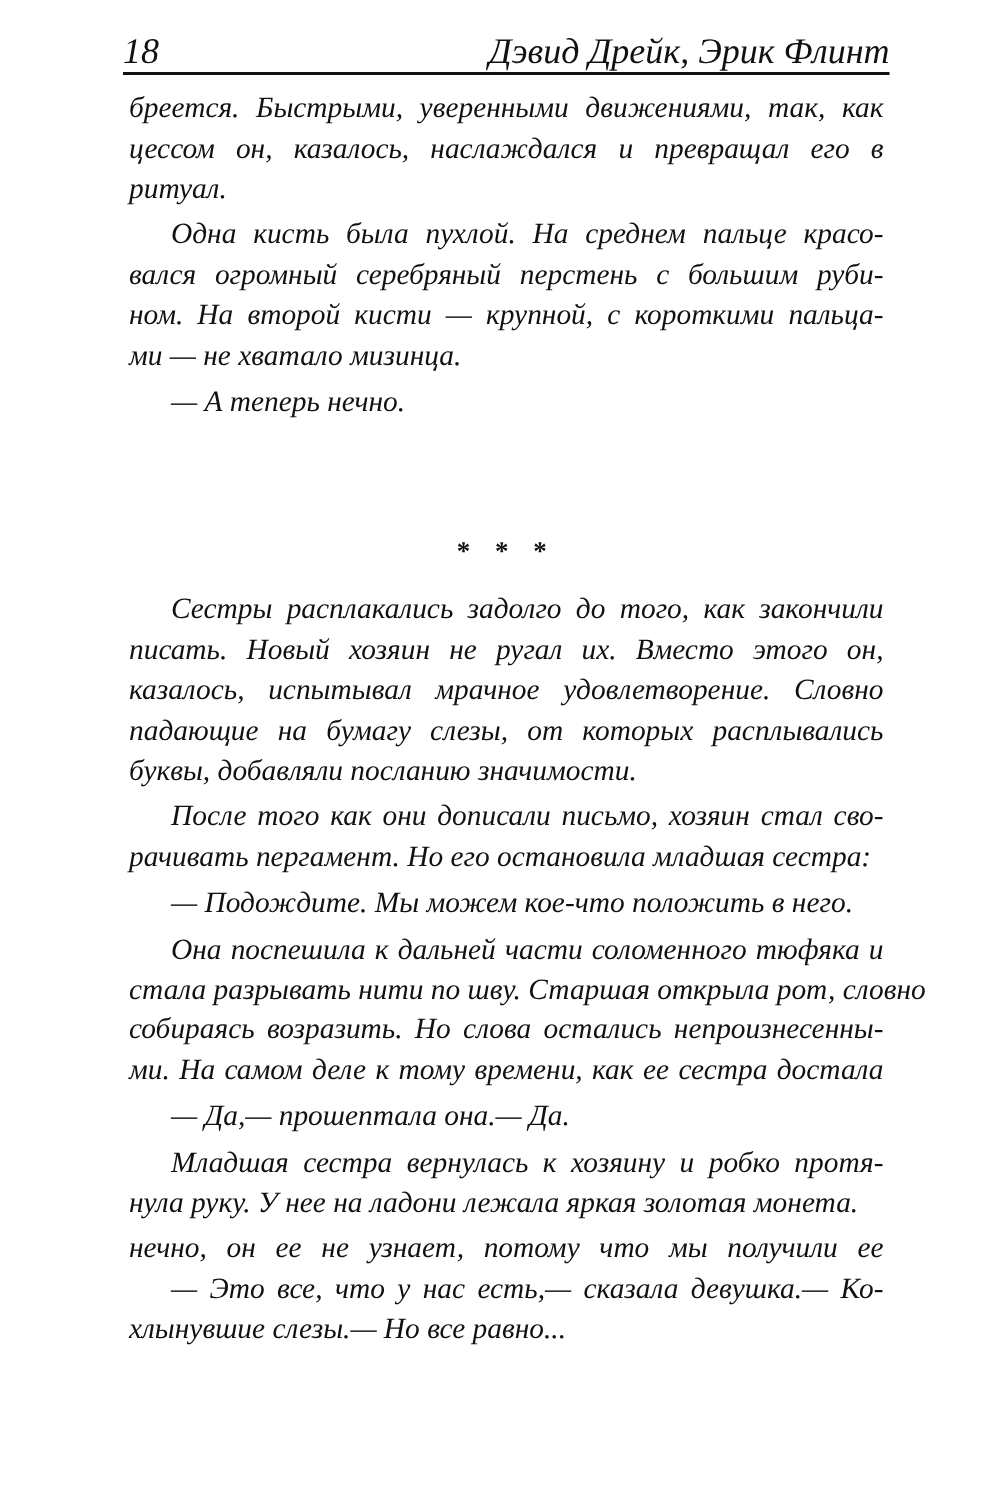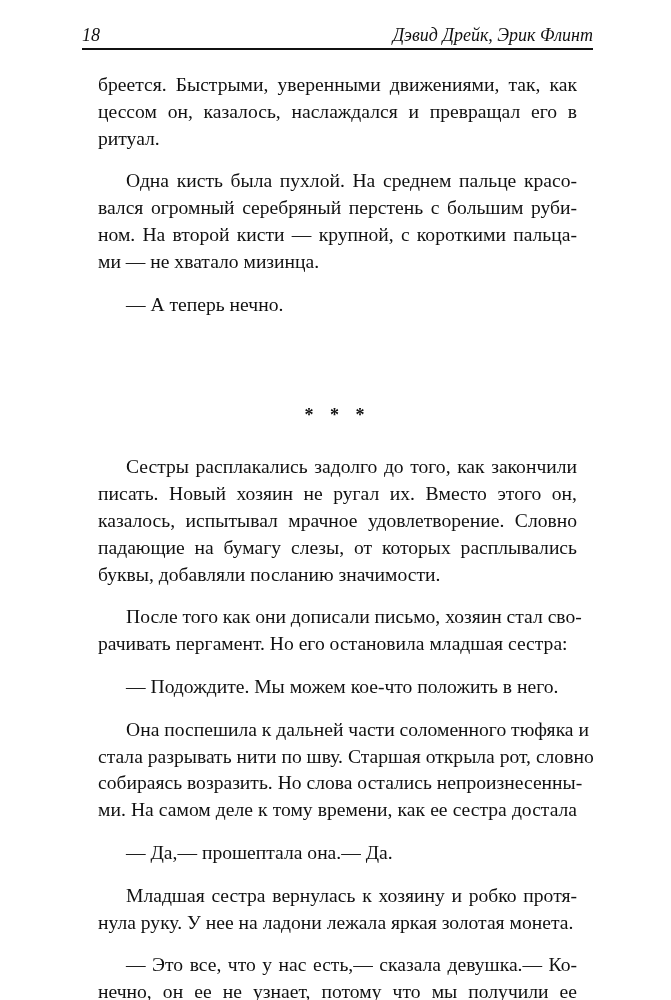--- a/index.html
+++ b/index.html
@@ -5,29 +5,29 @@
   html, body { margin: 0; padding: 0; background: #ffffff; }
   body { width: 671px; height: 1000px; overflow: hidden; position: relative; }
   .page {
     position: absolute; left: 82px; top: 0; width: 511px;
     font-family: "Liberation Serif", "DejaVu Serif", serif;
     color: #111111;
   }
   .running-head {
     position: absolute; left: 0; top: 22px; width: 511px; height: 26px;
     border-bottom: 2px solid #111;
-    font-style: italic; font-size: 18px; line-height: 26px;
+    font-style: italic; font-size: 24px; line-height: 26px;
   }
   .running-head .folio { position: absolute; left: 0; top: 0; }
   .running-head .authors { position: absolute; right: 0; top: 0; }
   .body-text {
     position: absolute; left: 0; top: 56px; width: 511px;
     font-size: 19.6px; line-height: 26.8px;
   }
-  .para { margin: 16px; text-align: justify; text-indent: 0; }
+  .para { margin: 4px; text-align: justify; text-indent: 0; font-style: italic; }
   .para .ln { display: block; text-align: justify; text-align-last: justify; white-space: nowrap; height: 26.8px; }
   .para .ln.last { text-align-last: left; }
   .indent { padding-left: 28px; }
   .separator {
     height: 73px; line-height: 100px; text-align: center; font-weight: bold; font-size: 18px; letter-spacing: 6px;
   }
   .gap-before-sep { height: 31px; }
 </style>
 </head>
 <body>
@@ -79,19 +79,19 @@
           <span class="ln">ми. На самом деле к тому времени, как ее сестра достала</span>
         </div>
         <div class="para">
           <span class="ln last indent">— Да,— прошептала она.— Да.</span>
         </div>
         <div class="para">
           <span class="ln indent">Младшая сестра вернулась к хозяину и робко протя-</span>
           <span class="ln last">нула руку. У нее на ладони лежала яркая золотая монета.</span>
         </div>
         <div class="para">
+          <span class="ln">нечно, он ее не узнает, потому что мы получили ее</span>
           <span class="ln indent">— Это все, что у нас есть,— сказала девушка.— Ко-</span>
-          <span class="ln">нечно, он ее не узнает, потому что мы получили ее</span>
           <span class="ln last">хлынувшие слезы.— Но все равно...</span>
         </div>
       </div>
   </div>
 </div>
 
 </body></html>

